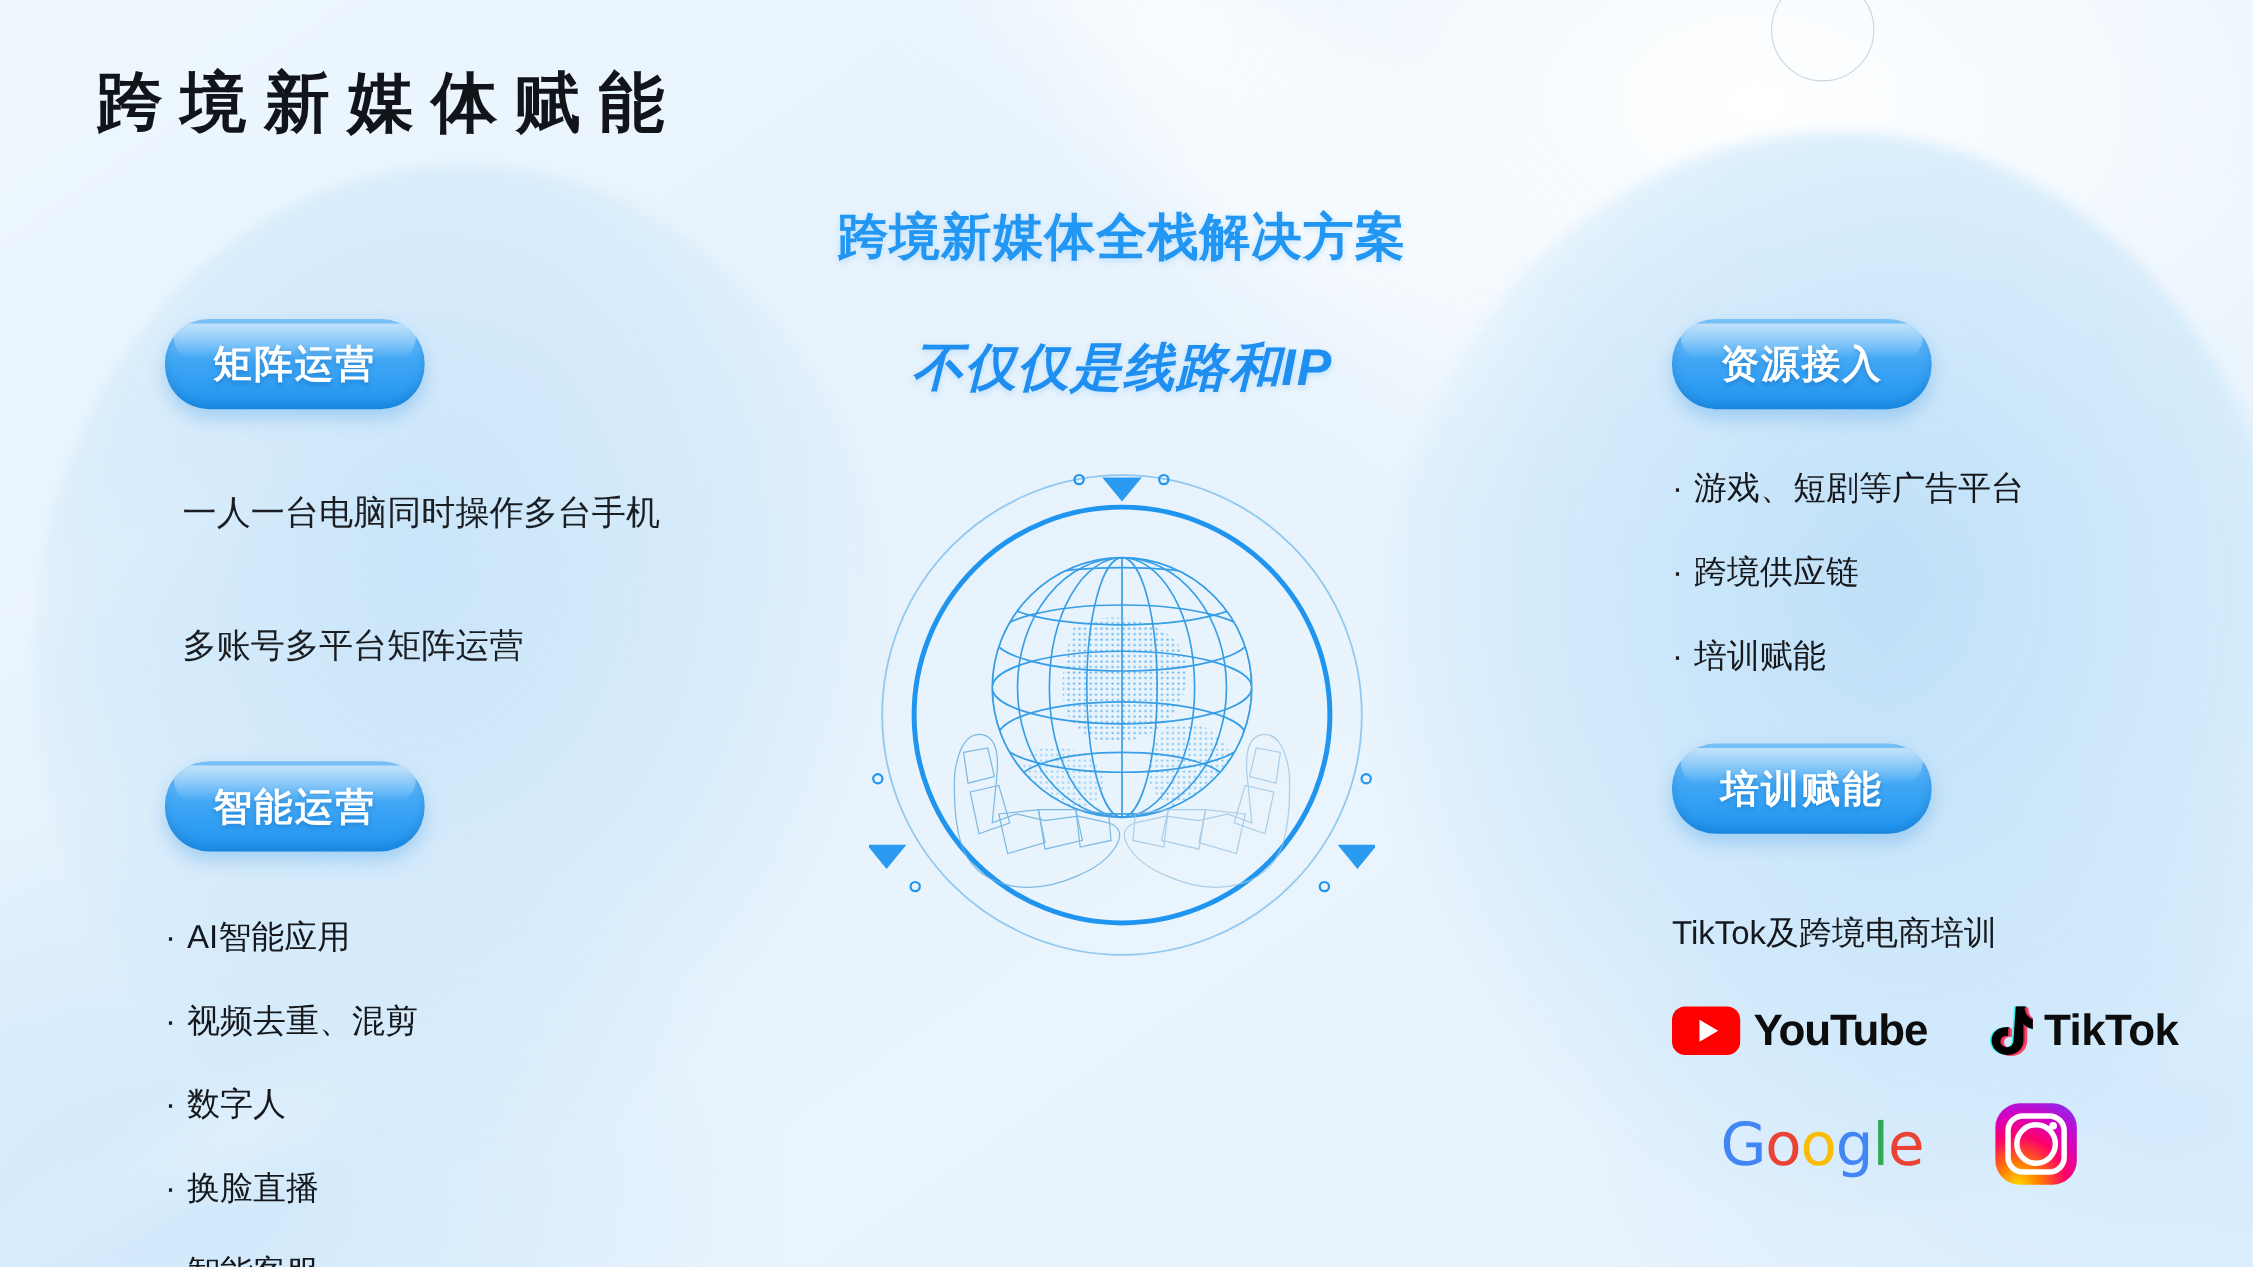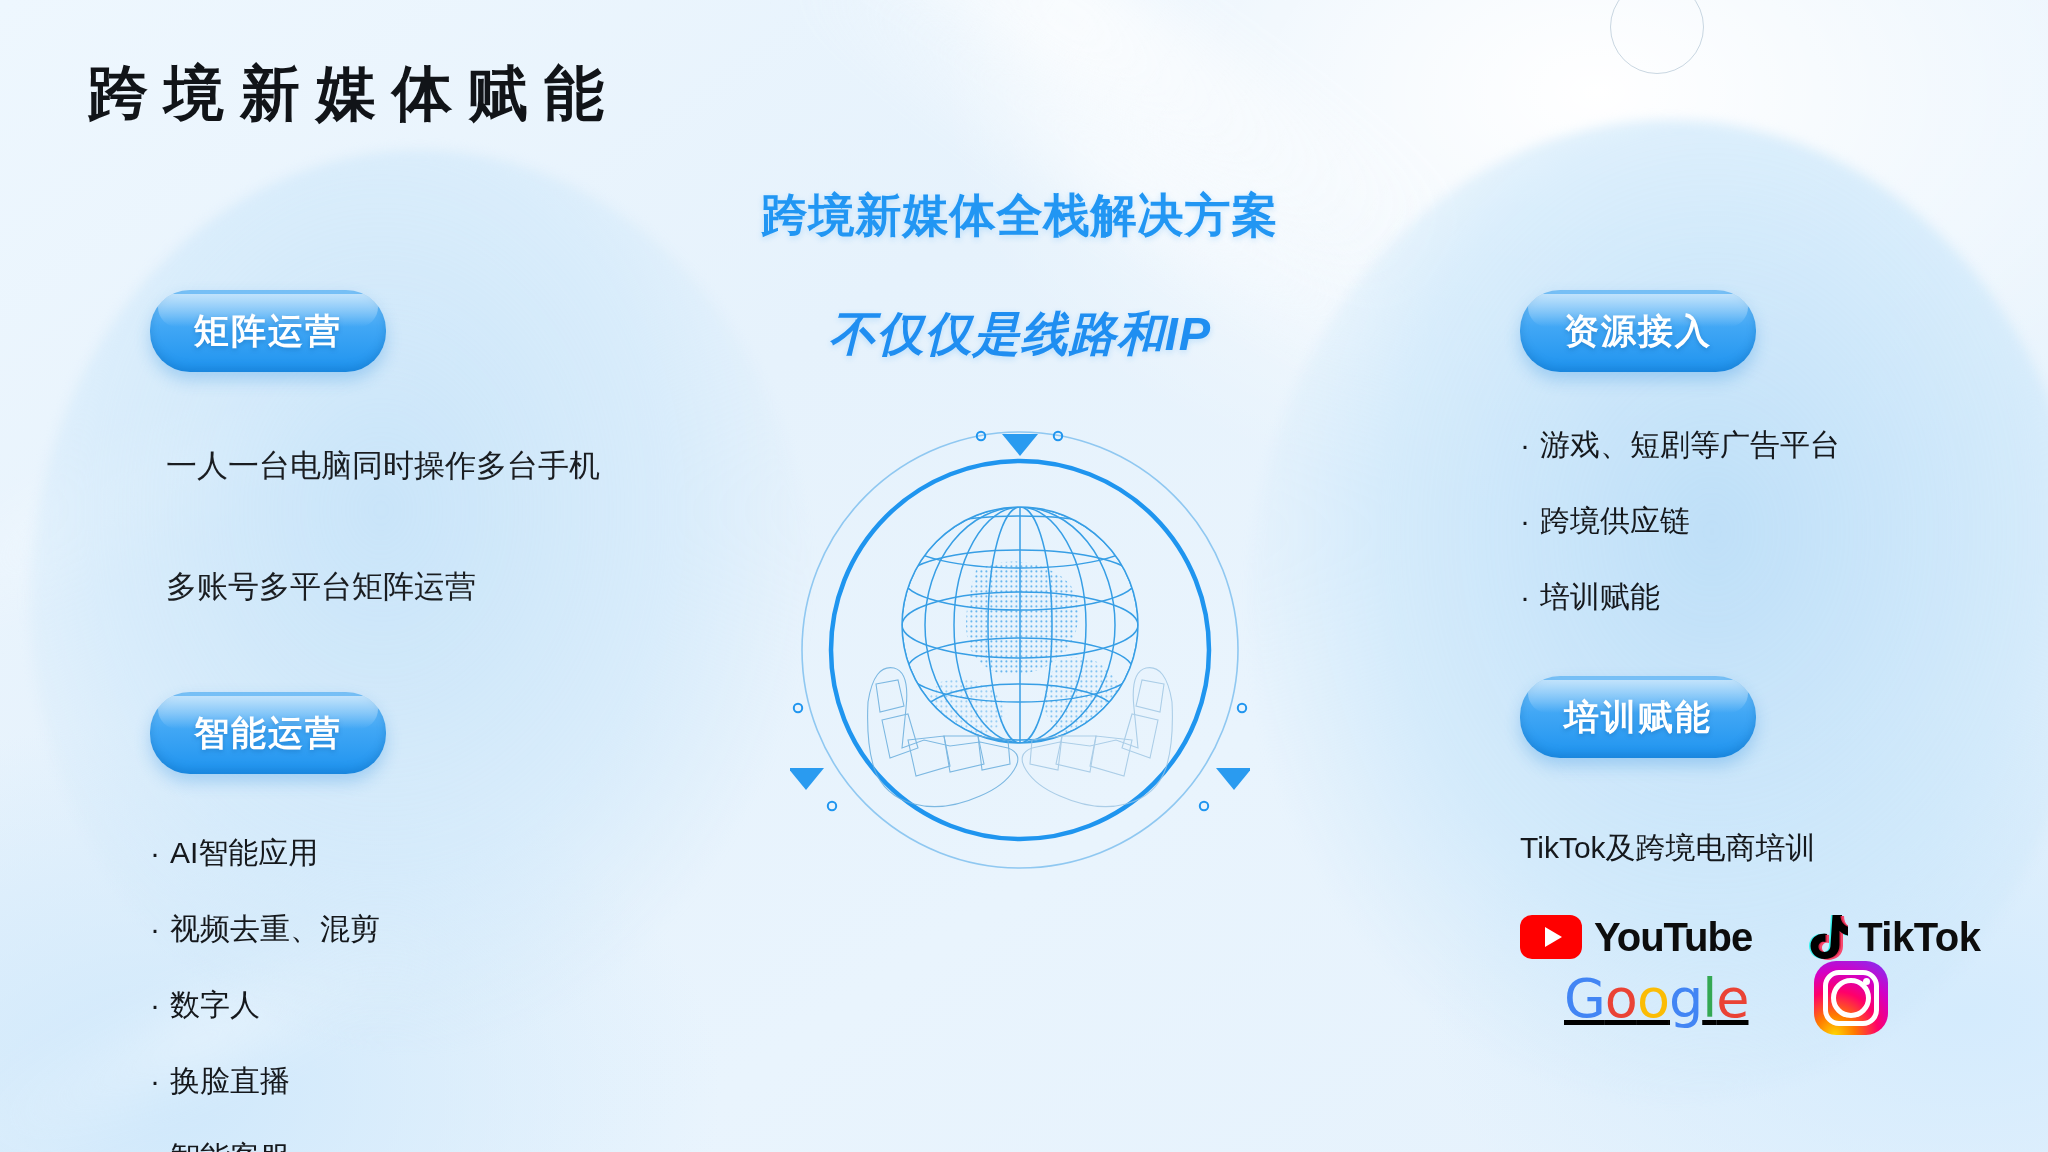--- a/index.html
+++ b/index.html
@@ -279,21 +279,21 @@
             <path d="M27 2 h8 c0 8 5 12 12 13 v8 c-6 0-10-2-13-5 v14 c0 9-7 14-15 14 -8 0-14-6-14-13 0-8 7-13 15-12 v8 c-4-1-7 1-7 5 0 3 3 5 6 5 4 0 6-3 6-7 Z" fill="#25F4EE" opacity=".9"></path>
             <path d="M30 2 h8 c0 8 5 12 12 13 v8 c-6 0-10-2-13-5 v14 c0 9-7 14-15 14 -8 0-14-6-14-13 0-8 7-13 15-12 v8 c-4-1-7 1-7 5 0 3 3 5 6 5 4 0 6-3 6-7 Z" fill="#FE2C55" opacity=".85" transform="translate(2,1)"></path>
             <path d="M28.5 2 h8 c0 8 5 12 12 13 v8 c-6 0-10-2-13-5 v14 c0 9-7 14-15 14 -8 0-14-6-14-13 0-8 7-13 15-12 v8 c-4-1-7 1-7 5 0 3 3 5 6 5 4 0 6-3 6-7 Z" fill="#000"></path>
           </svg>
         </span>
         <span class="tt-word">TikTok</span>
       </div>
     </div>
 
     
-    <div class="logo-row" style="gap:66px;padding-left:44px;text-decoration:underline;">
+    <div class="logo-row" style="margin-top:42px;gap:66px;padding-left:44px;">
       <div class="google"><span class="b">G</span><span class="r">o</span><span class="y">o</span><span class="b">g</span><span class="g">l</span><span class="r">e</span></div>
       <div class="ig">
         <span class="frame"></span>
         <span class="lens"></span>
         <span class="dot2"></span>
       </div>
     </div>
   </div>
 
 </div>

